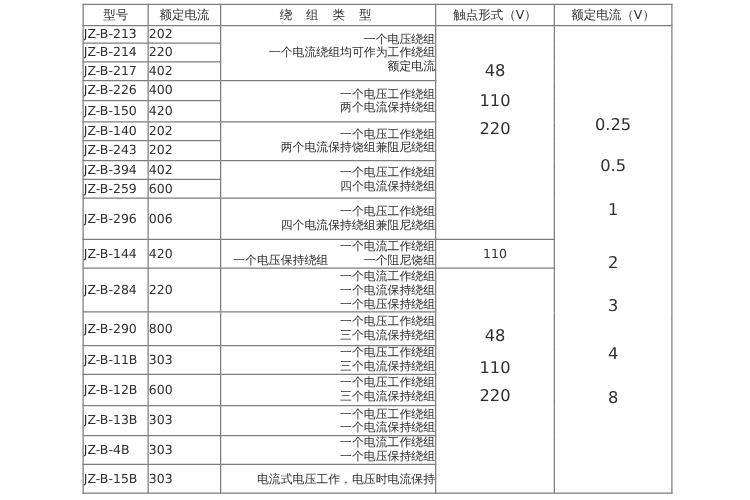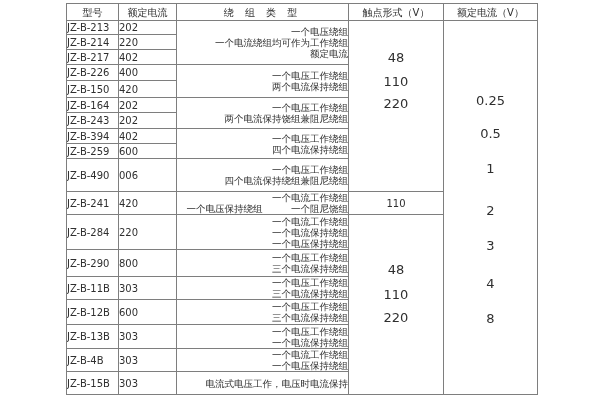--- a/index.html
+++ b/index.html
@@ -79,21 +79,21 @@
       <div>一个电压工作绕组</div>
       <div>两个电流保持绕组</div>
     </td>
   </tr>
   <tr style="height:17px">
     <td class="c-model">JZ-B-150</td>
     <td class="c-contact">420</td>
   </tr>
 
   <tr style="height:15px">
-    <td class="c-model">JZ-B-164</td>
+    <td class="c-model">JZ-B-140</td>
     <td class="c-contact">202</td>
     <td class="c-winding" rowspan="2">
       <div>一个电压工作绕组</div>
       <div>两个电流保持饶组兼阻尼绕组</div>
     </td>
   </tr>
   <tr style="height:16px">
     <td class="c-model">JZ-B-243</td>
     <td class="c-contact">202</td>
   </tr>
@@ -105,30 +105,30 @@
       <div>一个电压工作绕组</div>
       <div>四个电流保持绕组</div>
     </td>
   </tr>
   <tr style="height:15px">
     <td class="c-model">JZ-B-259</td>
     <td class="c-contact">600</td>
   </tr>
 
   <tr style="height:33px">
-    <td class="c-model">JZ-B-490</td>
+    <td class="c-model">JZ-B-296</td>
     <td class="c-contact">006</td>
     <td class="c-winding">
       <div>一个电压工作绕组</div>
       <div>四个电流保持绕组兼阻尼绕组</div>
     </td>
   </tr>
 
   <tr style="height:22px">
-    <td class="c-model">JZ-B-241</td>
+    <td class="c-model">JZ-B-144</td>
     <td class="c-contact">420</td>
     <td class="c-winding">
       <div>一个电流工作绕组</div>
       <div>一个电压保持绕组　　　一个阻尼饶组</div>
     </td>
     <td class="c-volt-single">110</td>
   </tr>
 
   <tr style="height:35px">
     <td class="c-model">JZ-B-284</td>

